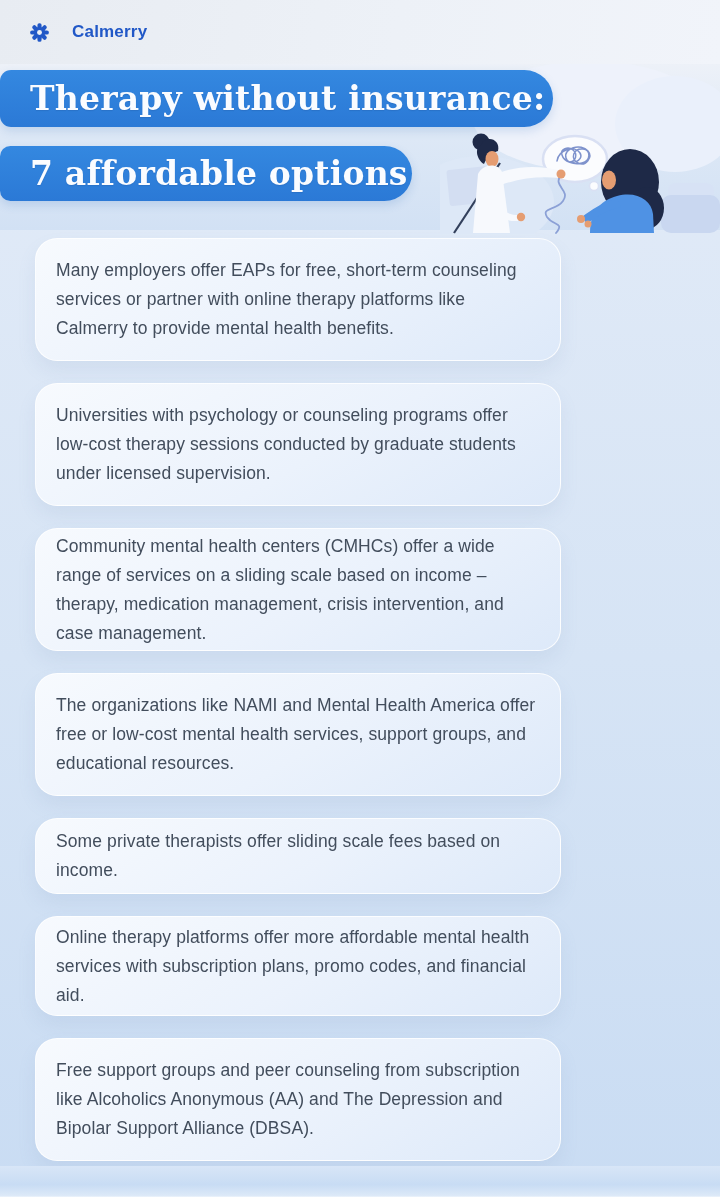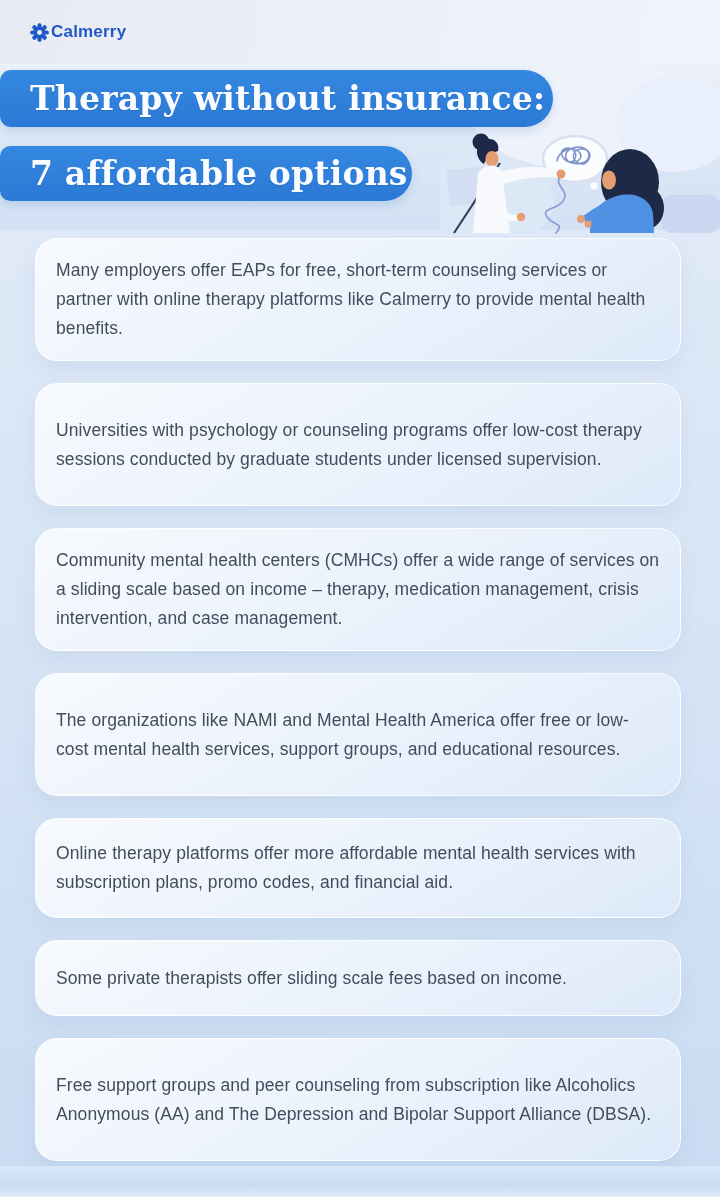--- a/index.html
+++ b/index.html
@@ -10,21 +10,21 @@
   }
   .page{position:relative;width:720px;height:1197px;overflow:hidden;
     background:linear-gradient(180deg,#e4ecf8 0%,#d6e4f5 55%,#c9dcf3 100%);}
 
   
   .topbar{
     position:absolute;top:0;left:0;width:720px;height:64px;
     background:linear-gradient(100deg,#e8ecf2 0%,#edf1f7 55%,#f1f4fa 100%);
     display:flex;align-items:center;
   }
-  .logo{display:flex;align-items:center;gap:2px;margin-left:30px;}
+  .logo{display:flex;align-items:center;gap:23px;margin-left:30px;}
   .logo svg{display:block;}
   .brand-name{
     font-size:17px;font-weight:bold;color:#2158c7;letter-spacing:.2px;
   }
 
   
   .hero{
     position:absolute;top:64px;left:0;width:720px;height:166px;
     background:linear-gradient(180deg,#edf1f8 0%,#dde8f6 45%,#d2e1f4 100%);
   }
@@ -43,21 +43,21 @@
   }
   .pill1{top:6px;width:553px;height:57px;border-radius:12px 31px 31px 12px;}
   .pill2{top:82px;width:412px;height:55px;border-radius:12px 32px 32px 12px;}
 
   
   .options{
     position:absolute;top:230px;left:0;width:720px;height:936px;
     box-sizing:border-box;padding:8px 35px 0;
   }
   .card{
-    box-sizing:border-box;width:646px;margin-bottom:22px;
+    box-sizing:border-box;width:526px;margin-bottom:22px;
     background:linear-gradient(150deg,#f7fafe 0%,#ebf2fc 55%,#dcc 100%);
     background:linear-gradient(150deg,#f7fafe 0%,#ebf2fc 55%,#dde9f9 100%);
     border:1px solid rgba(255,255,255,.85);
     border-radius:22px;
     box-shadow:0 10px 18px rgba(124,152,193,.12);
     display:flex;align-items:center;padding:0 20px;
   }
   .card p{
     margin:0;font-size:17.5px;line-height:29px;color:#424d5c;letter-spacing:.1px;
   }
@@ -153,25 +153,25 @@
     </div>
     <div class="card lines3">
       <p>Universities with psychology or counseling programs offer low-cost therapy sessions conducted by graduate students under licensed supervision.</p>
     </div>
     <div class="card lines3">
       <p>Community mental health centers (CMHCs) offer a wide range of services on a sliding scale based on income – therapy, medication management, crisis intervention, and case management.</p>
     </div>
     <div class="card lines3">
       <p>The organizations like NAMI and Mental Health America offer free or low-cost mental health services, support groups, and educational resources.</p>
     </div>
+    <div class="card lines1">
+      <p>Some private therapists offer sliding scale fees based on income.</p>
+    </div>
     <div class="card lines2">
       <p>Online therapy platforms offer more affordable mental health services with subscription plans, promo codes, and financial aid.</p>
-    </div>
-    <div class="card lines1">
-      <p>Some private therapists offer sliding scale fees based on income.</p>
     </div>
     <div class="card lines3">
       <p>Free support groups and peer counseling from subscription like Alcoholics Anonymous (AA) and The Depression and Bipolar Support Alliance (DBSA).</p>
     </div>
   </main>
 
   <footer class="footband"></footer>
 </div>
 
 </body></html>

